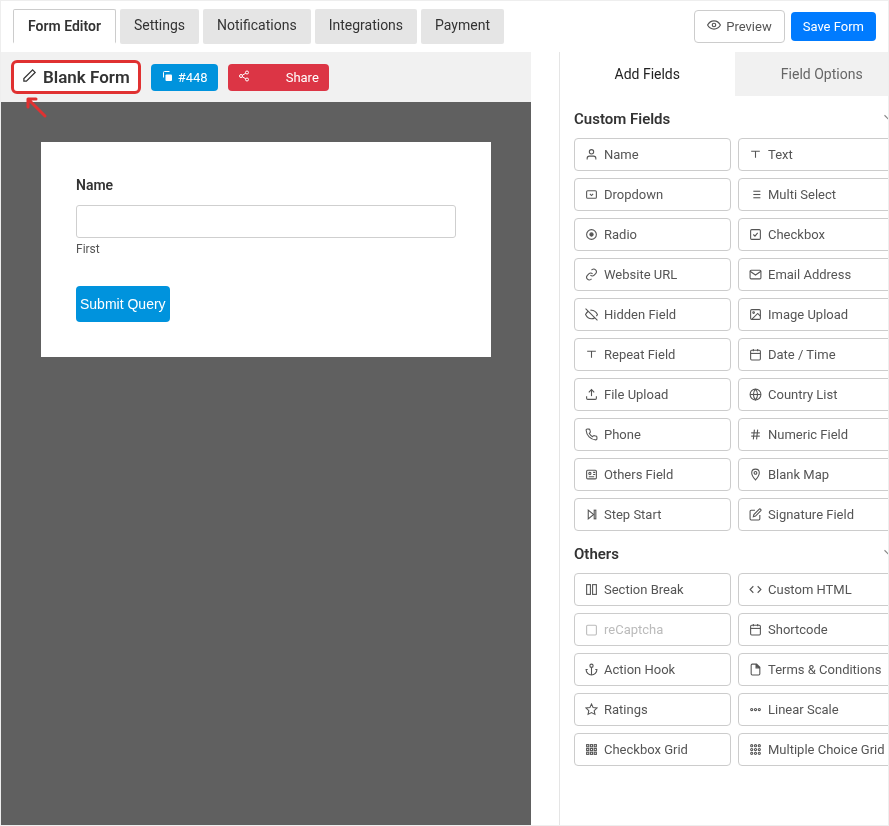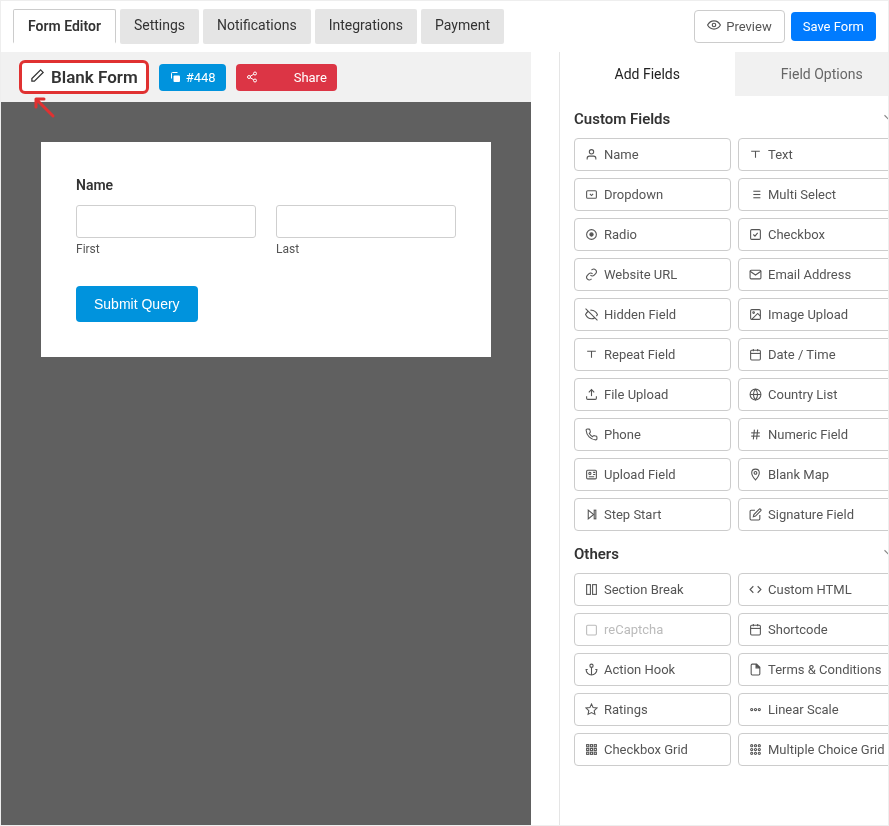--- a/index.html
+++ b/index.html
@@ -8,34 +8,34 @@
   .top { display:flex; align-items:center; padding: 8px 12px; background:#fff; }
   .tabs { display:flex; gap:4px; }
   .tab { background:#e5e5e5; padding:8px 14px; border-radius:2px; cursor:pointer; font-size:14px; }
   .tab.active { background:#fff; border:1px solid #ccc; border-bottom:2px solid #fff; font-weight:600; }
   .top-spacer { flex:1; }
   .btn { padding:7px 12px; border-radius:4px; cursor:pointer; font-size:13px; display:inline-flex; align-items:center; gap:5px; }
   .btn.preview { border:1px solid #ccc; background:#fff; color:#555; margin-right:6px; }
   .btn.save { background:#007bff; color:#fff; }
   .builder { flex:1; display:flex; overflow:hidden; }
   .left { flex:1; background:#606060; display:flex; flex-direction:column; }
-  .lefthead { background:#f1f1f1; padding:8px 18px; display:flex; align-items:center; gap:10px; }
+  .lefthead { background:#f1f1f1; padding:8px 10px; display:flex; align-items:center; gap:10px; }
   .titlebox { display:inline-flex; align-items:center; gap:6px; border:3px solid #e03131; padding:4px 8px; border-radius:6px; background:#fff; font-size:17px; font-weight:600; position:relative; }
   .titlebox svg.arrow { position:absolute; bottom:-30px; left:6px; }
-  .badge { padding:6px 10px; border-radius:4px; cursor:pointer; color:#fff; display:inline-flex; align-items:center; gap:5px; font-size:13px; }
+  .badge { padding:6px 10px; border-radius:4px; cursor:pointer; color:#fff; display:inline-flex; gap:5px; font-size:13px; }
   .badge.blue { background:#0093dd; }
   .badge.red { background:#dc3545;gap:36px; }
   .canvas { flex:1; display:flex; align-items:flex-start; justify-content:center; padding:40px; }
   .formcard { background:#fff; width:450px; padding:35px; }
   .formcard label { font-weight:600; font-size:14px; display:block; margin-bottom:12px; }
   .row2 { display:flex; gap:20px; margin-bottom:30px; }
   .col { flex:1; }
   .col input { width:100%; padding:8px; border:1px solid #cfcfcf; border-radius:3px; background:#fff; }
   .sub { font-size:12px; color:#555; margin-top:4px; }
-  .submit { background:#0093dd; color:#fff; padding:10px 18px; border:none; border-radius:4px; font-size:14px; cursor:pointer; }
+  .submit { background:#0093dd; color:#fff; padding:10px 4px; border:none; border-radius:4px; font-size:14px; cursor:pointer; }
   .side { width:350px; border-left:1px solid #e5e5e5; display:flex; flex-direction:column; overflow:hidden; background:#fff;margin-left:28px; }
   .sidetabs { display:flex; }
   .sidetab { flex:1; text-align:center; padding:14px 8px; background:#f1f1f1; cursor:pointer; color:#666; font-size:14px; }
   .sidetab.active { background:#fff; color:#222; }
   .scroll { flex:1; overflow-y:auto; padding:0 4px 20px 4px; }
   .section-h { display:flex; align-items:center; justify-content:space-between; padding:14px 10px 10px 10px; font-weight:600; font-size:15px; cursor:pointer; }
   .grid { display:grid; grid-template-columns:1fr 1fr; gap:7px; padding:0 10px; }
   .fb { border:1px solid #ccc; border-radius:4px; padding:8px 9px; display:flex; align-items:center; gap:6px; cursor:pointer; font-size:13px; color:#555; background:#fff; }
   .fb.disabled { color:#bbb; }
   .fb .ic { width:14px; display:inline-flex; justify-content:center; }
@@ -104,24 +104,20 @@
         </div>
       </div>
       <div class="canvas">
         <div class="formcard">
           <label>Name</label>
           <div class="row2">
             <div class="col">
               <input type="text" style="">
               <div class="sub">First</div>
             </div>
-            <div class="col">
-              <input type="text" style="">
-              <div class="sub">Last</div>
-            </div>
           </div>
           <button class="submit">Submit Query</button>
         </div>
       </div>
     </div>
 
     <div class="right-col">
       <div class="side">
         <div class="sidetabs" id="side-tabs">
             <div class="sidetab active">Add Fields</div>
@@ -288,21 +284,21 @@
                 <span>Numeric Field</span>
               </div>
               <div class="fb">
                 <span class="ic">
                   <svg width="13" height="13" viewBox="0 0 24 24" fill="none" stroke="currentColor" stroke-width="2">
                     <rect x="3" y="4" width="18" height="16" rx="2"></rect>
                     <circle cx="9" cy="10" r="2"></circle>
                     <path d="M15 8h4M15 12h4M7 16h10"></path>
                   </svg>
                 </span>
-                <span>Upload Field</span>
+                <span>Others Field</span>
               </div>
               <div class="fb">
                 <span class="ic">
                   <svg width="13" height="13" viewBox="0 0 24 24" fill="none" stroke="currentColor" stroke-width="2">
                     <path d="M12 2C8 2 5 5 5 9c0 5 7 13 7 13s7-8 7-13c0-4-3-7-7-7zm0 9.5A2.5 2.5 0 1 1 12 6.5a2.5 2.5 0 0 1 0 5z"></path>
                   </svg>
                 </span>
                 <span>Blank Map</span>
               </div>
               <div class="fb">

